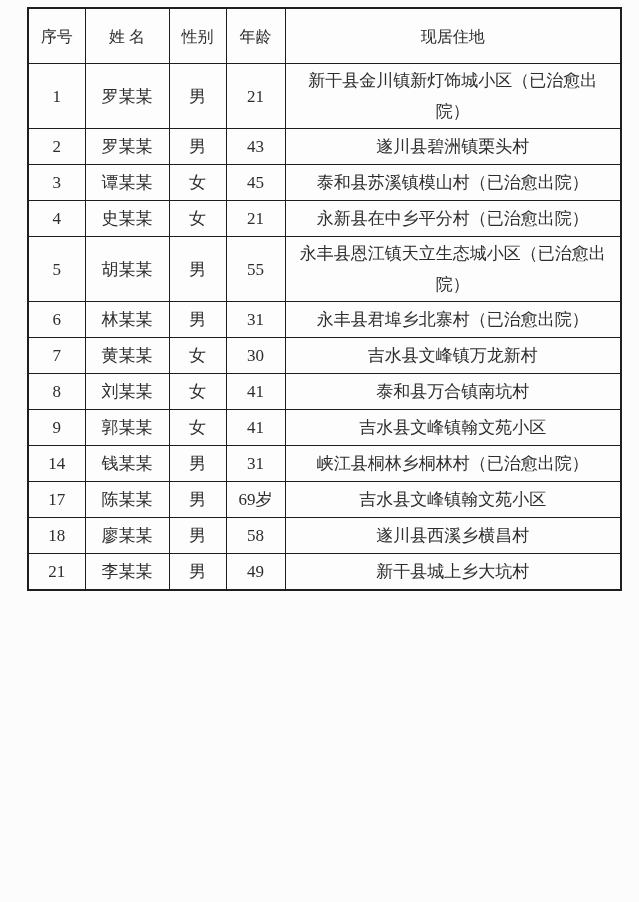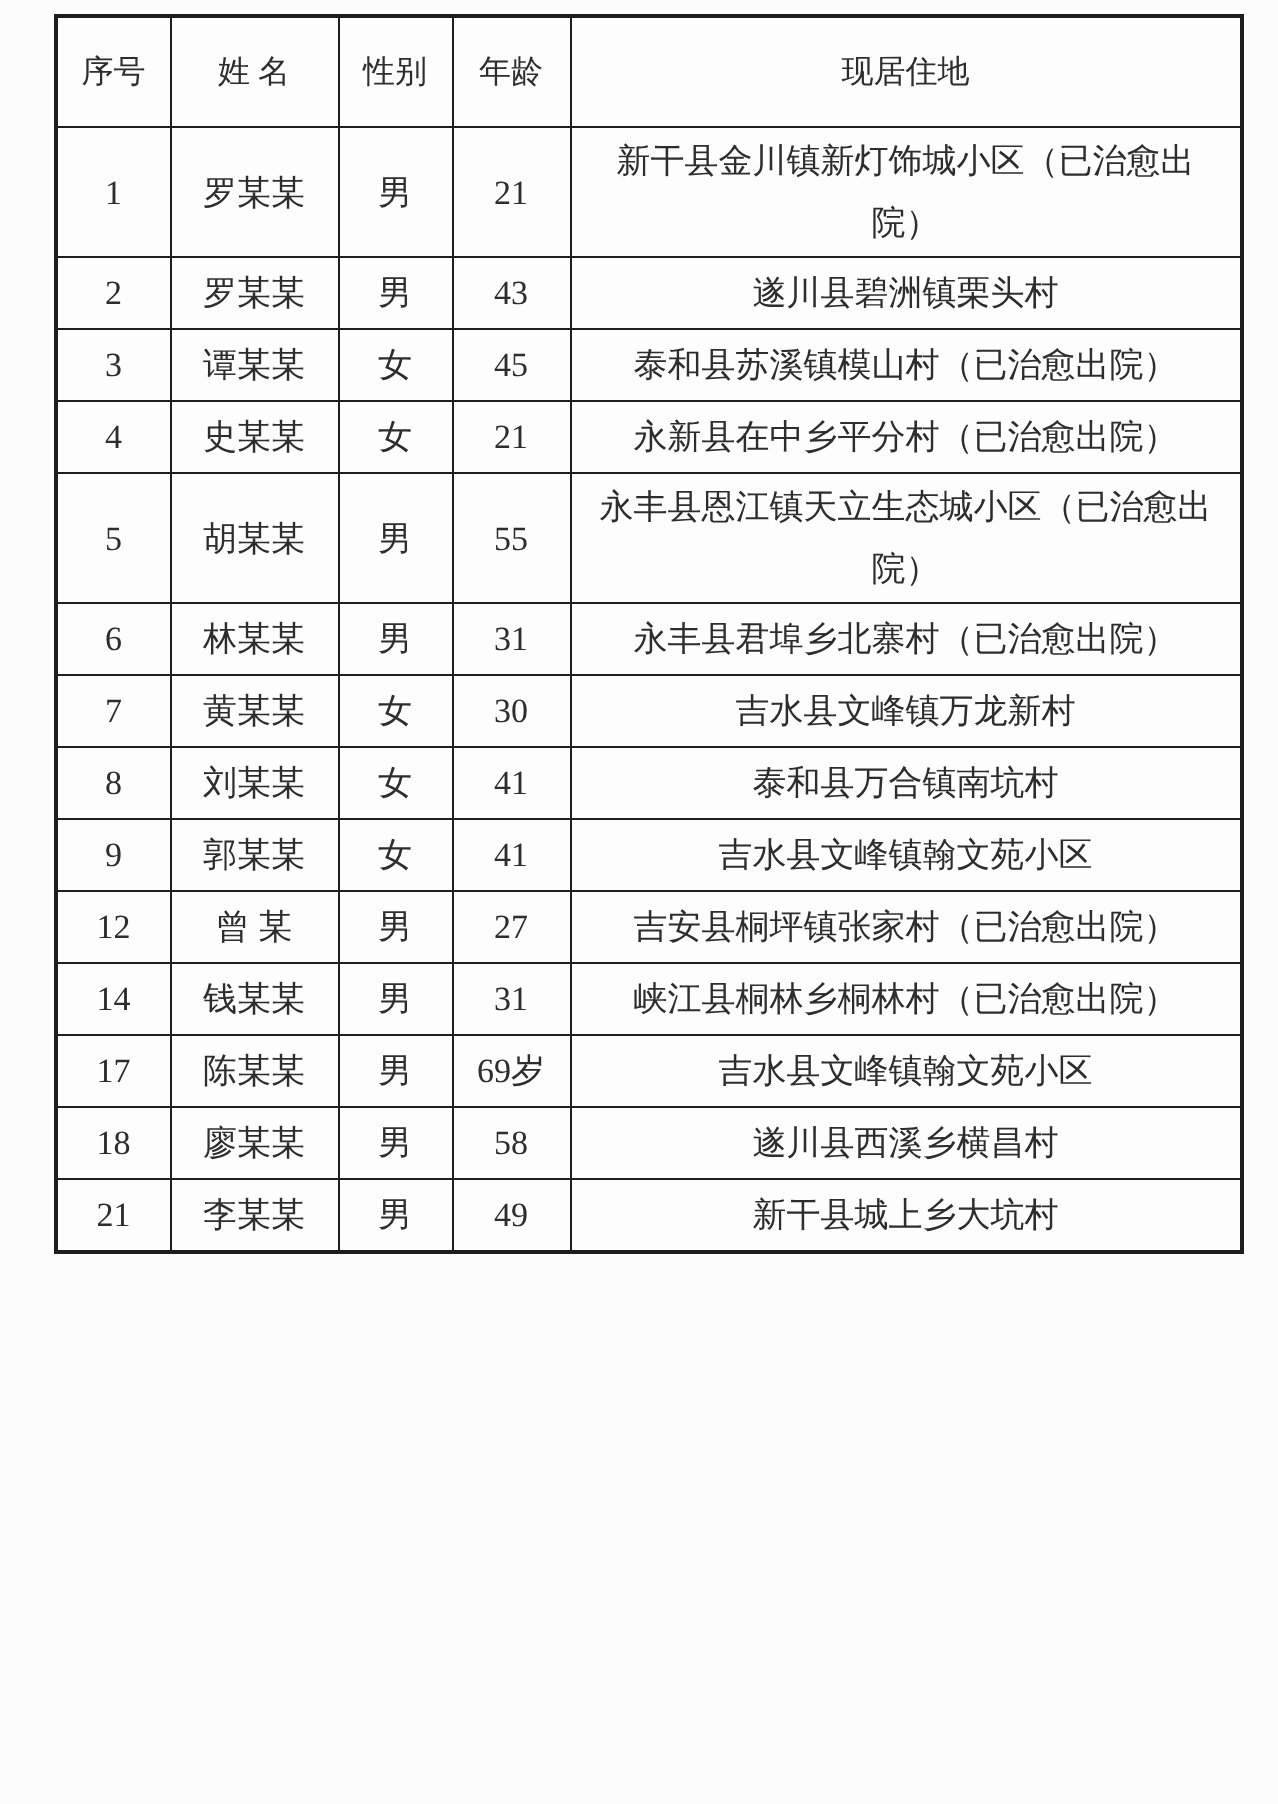--- a/index.html
+++ b/index.html
@@ -127,27 +127,20 @@
     <td class="addr">泰和县万合镇南坑村</td>
   </tr>
         <tr>
     <td>9</td>
     <td>郭某某</td>
     <td>女</td>
     <td>41</td>
     <td class="addr">吉水县文峰镇翰文苑小区</td>
   </tr>
         <tr>
-    <td>12</td>
-    <td>曾 某</td>
-    <td>男</td>
-    <td>27</td>
-    <td class="addr">吉安县桐坪镇张家村（已治愈出院）</td>
-  </tr>
-        <tr>
     <td>14</td>
     <td>钱某某</td>
     <td>男</td>
     <td>31</td>
     <td class="addr">峡江县桐林乡桐林村（已治愈出院）</td>
   </tr>
         <tr>
     <td>17</td>
     <td>陈某某</td>
     <td>男</td>

